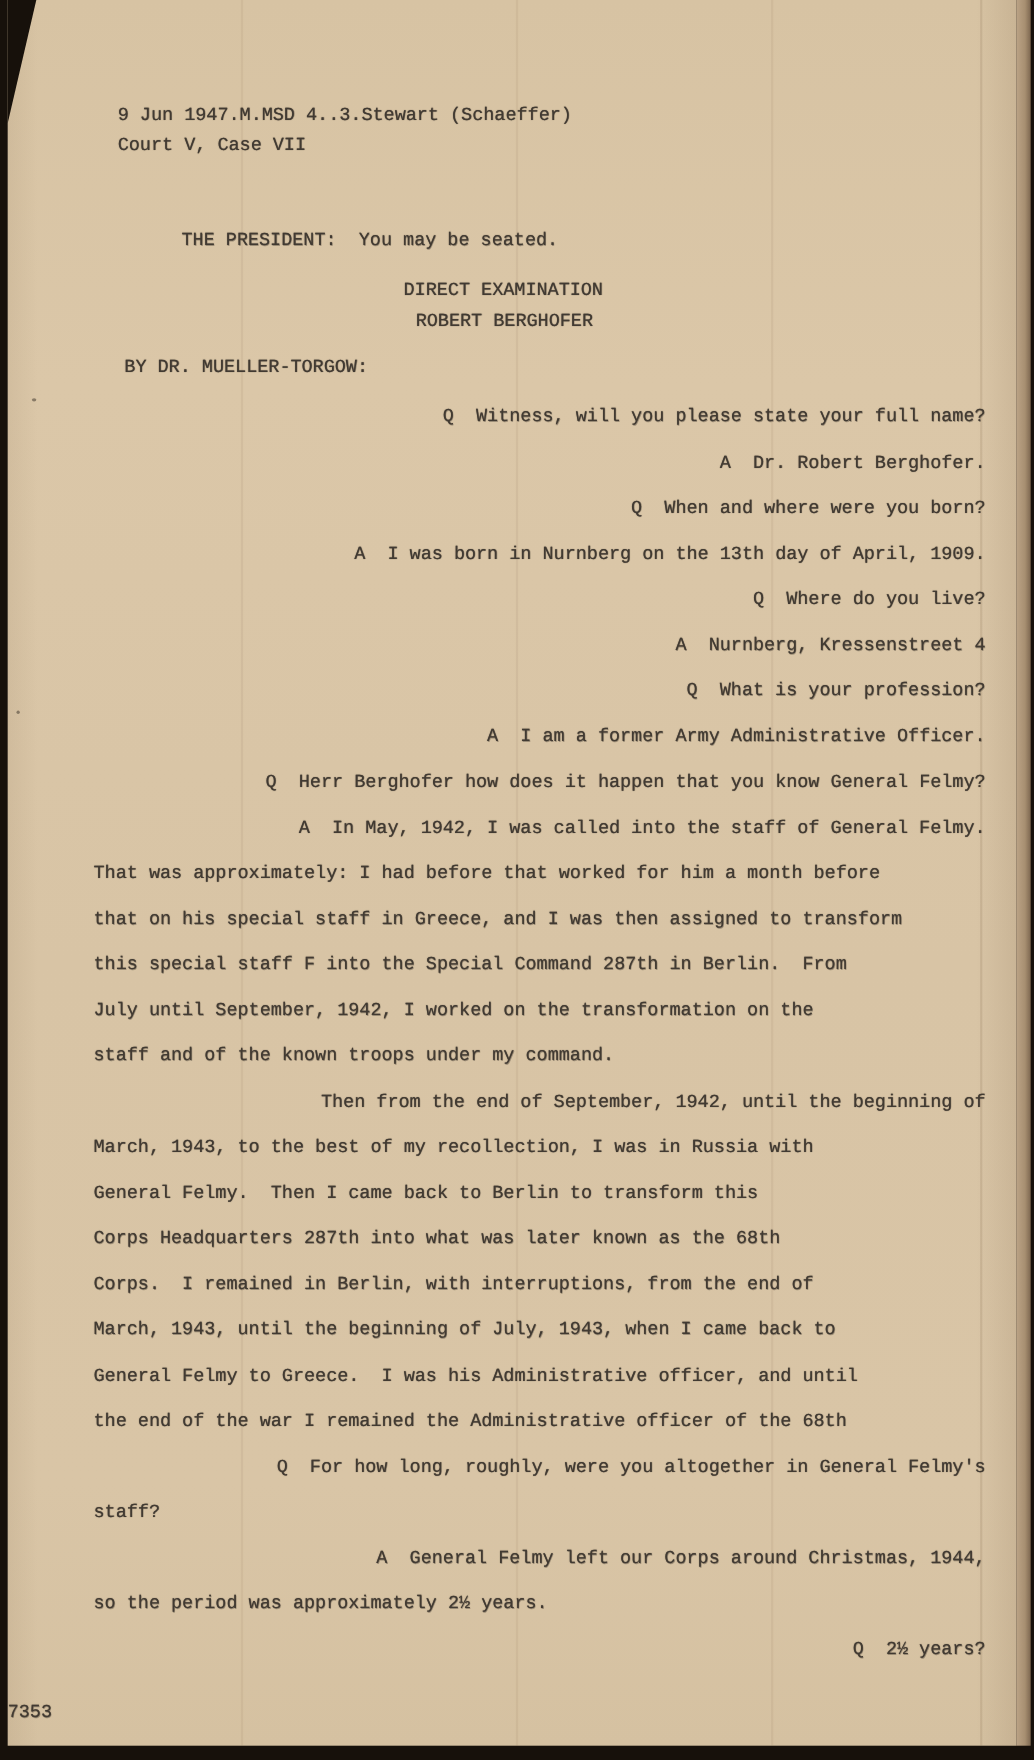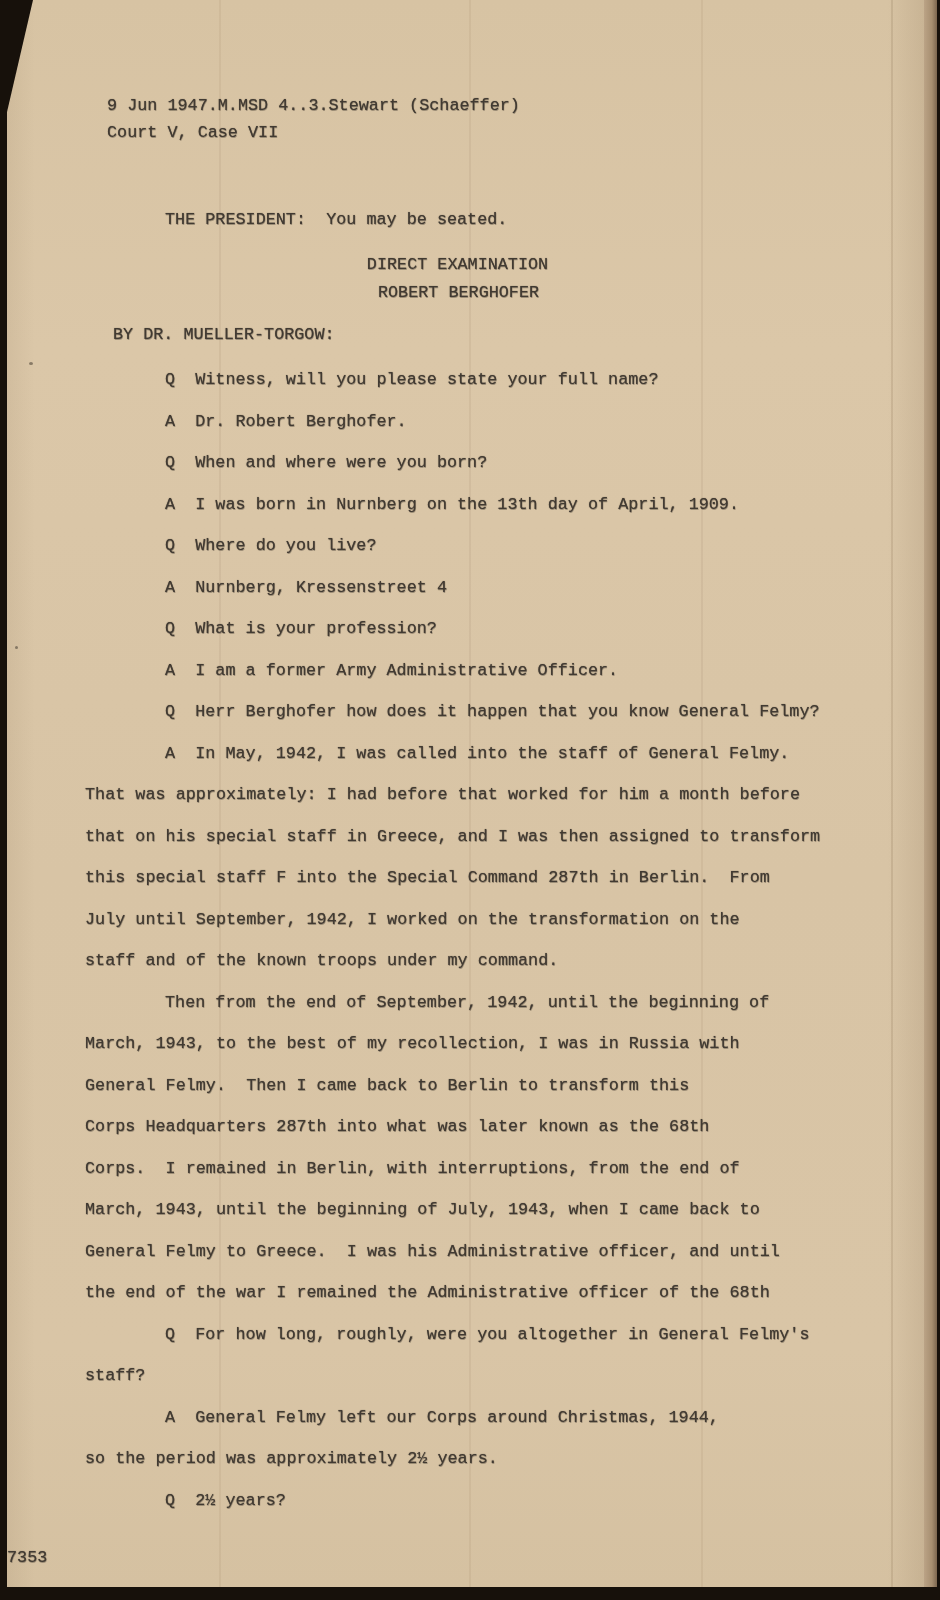--- a/index.html
+++ b/index.html
@@ -37,21 +37,21 @@
     text-shadow:0 0 1px rgba(66,58,48,0.75), 0.5px 0.5px 0.6px rgba(66,58,48,0.35);
     font-size:16.8px;
   }
   .doc-header{position:absolute;top:92px;left:100px;line-height:27px;}
   .president-line{position:absolute;top:210px;left:158px;line-height:20px;}
   .heading-1{position:absolute;top:243px;left:0;right:16px;text-align:center;line-height:20px;margin-top:12px;}
   .heading-2{position:absolute;top:283px;left:0;right:34px;text-align:center;line-height:20px;margin-left:20px;}
   .byline{position:absolute;top:325px;left:106px;line-height:20px;}
   .transcript{position:absolute;top:359px;left:78px;right:28px;}
   .transcript p{margin:0;height:41.5px;line-height:41.5px;}
-  .transcript p.ind{padding-left:80px;}
+  .transcript p.ind{padding-left:80px;text-align:right;}
   .pagenum{position:absolute;top:1537px;left:0;right:22px;text-align:left;line-height:41.5px;}
 </style>
 </head>
 <body>
 
 <div class="right-strip"></div>
 
 <div class="paper">
   <div class="corner-tl"></div>
   <div class="crease c1"></div>

